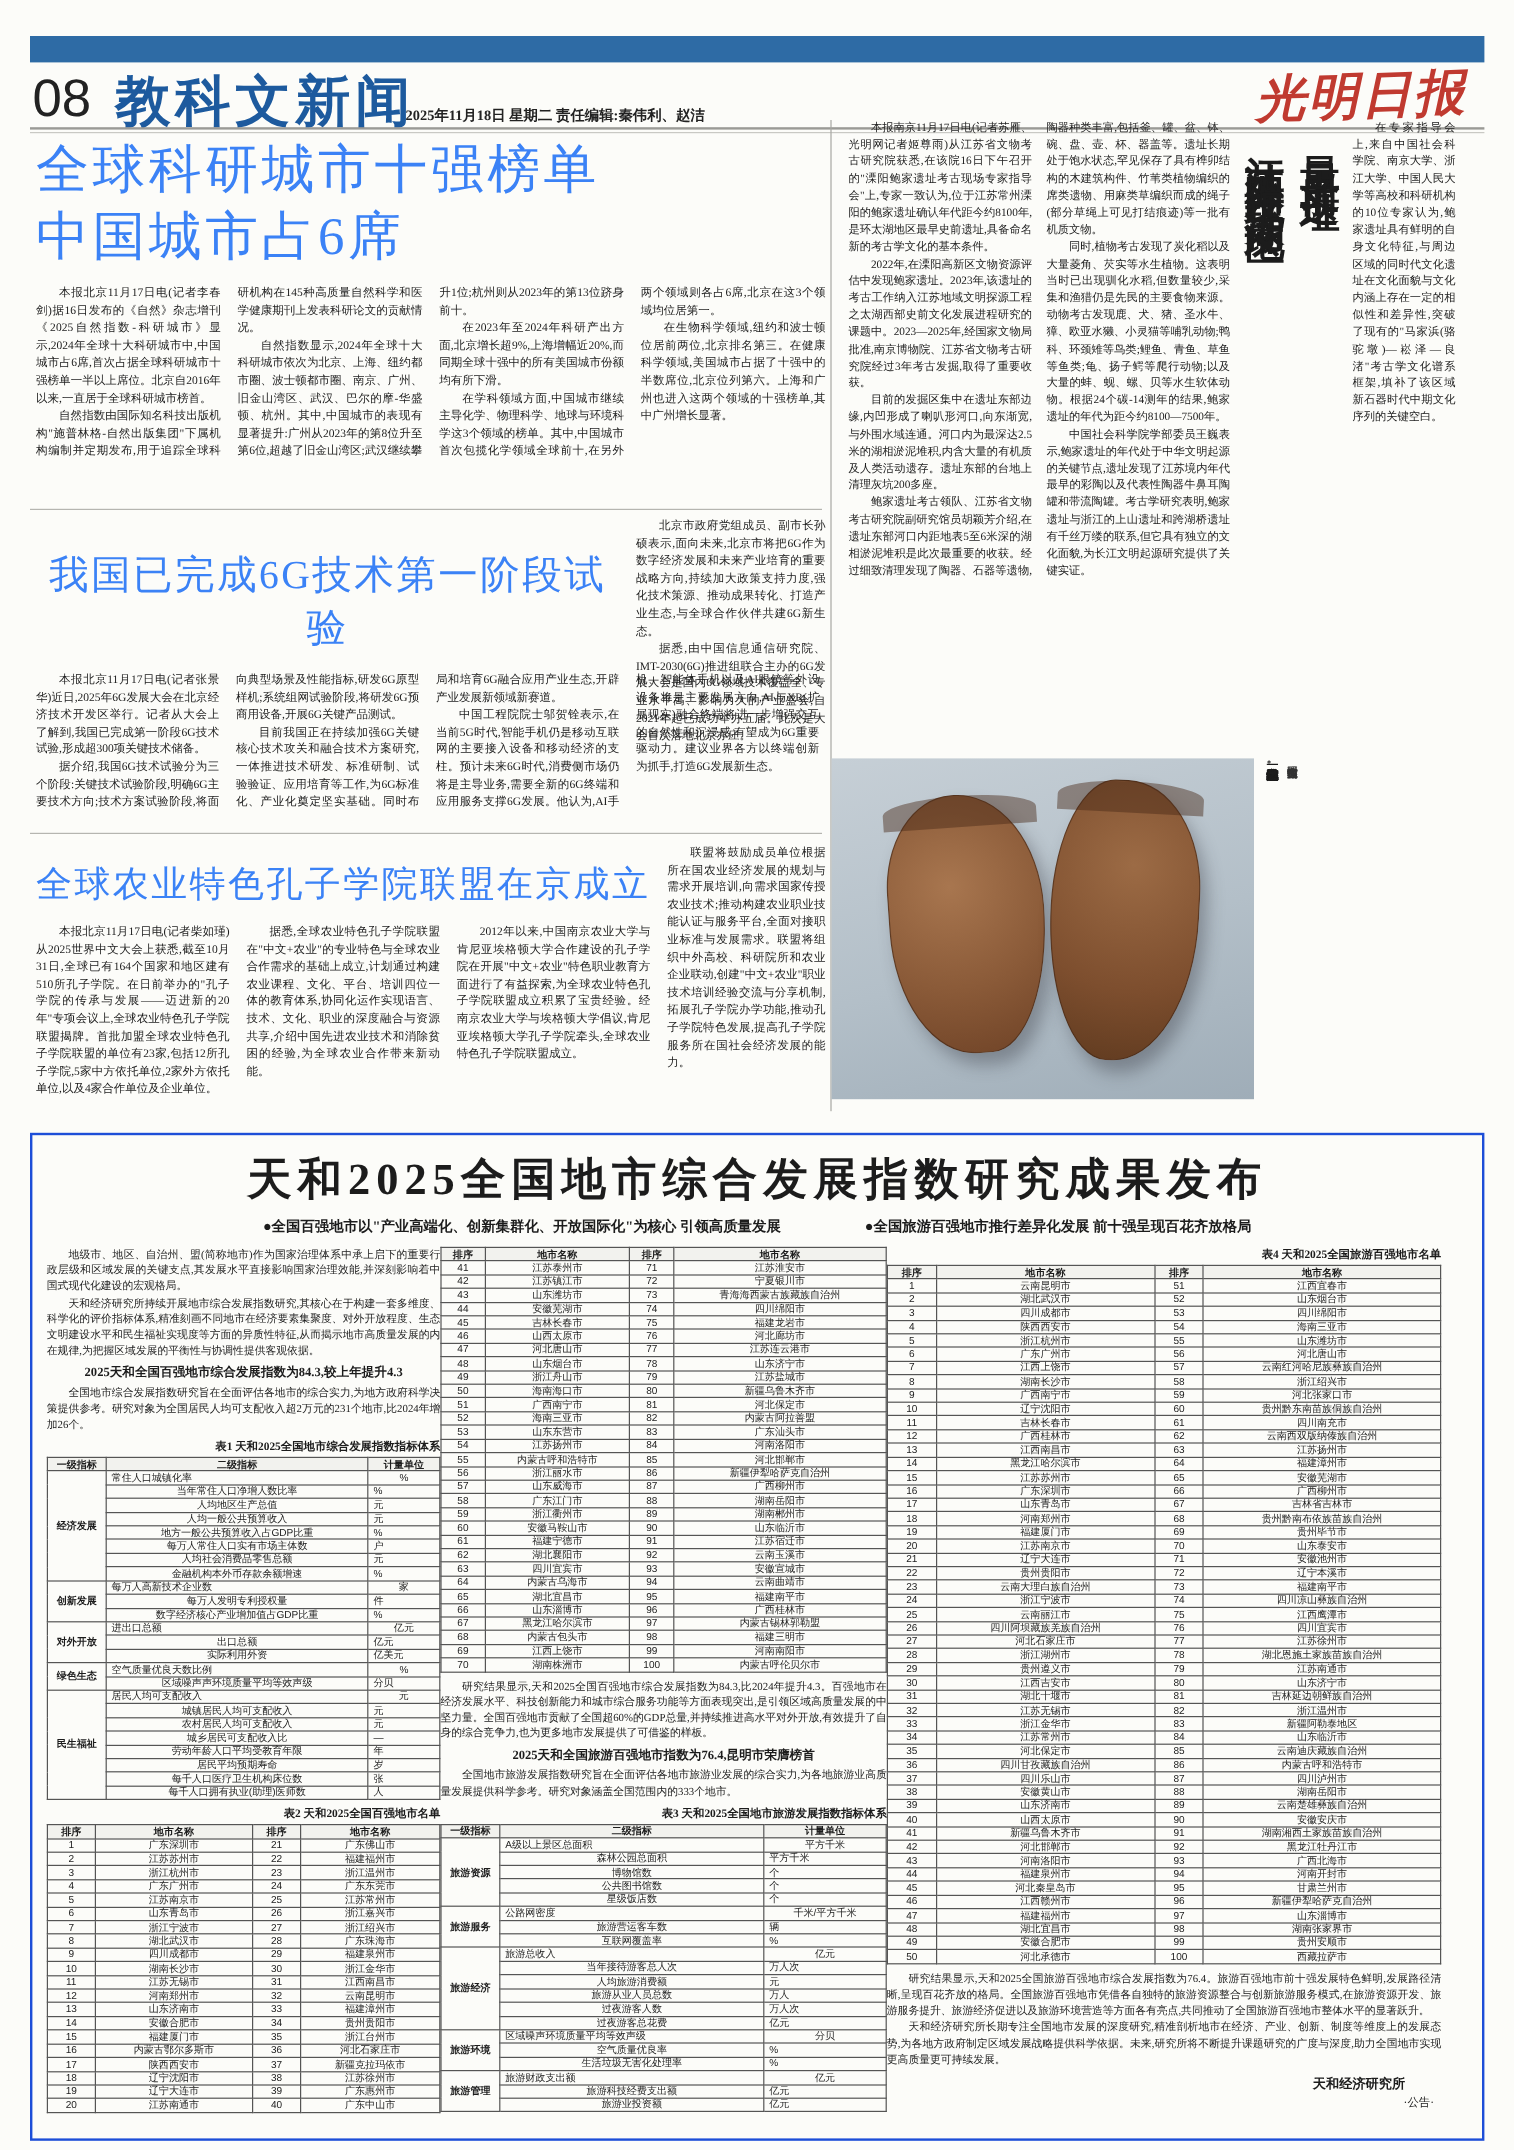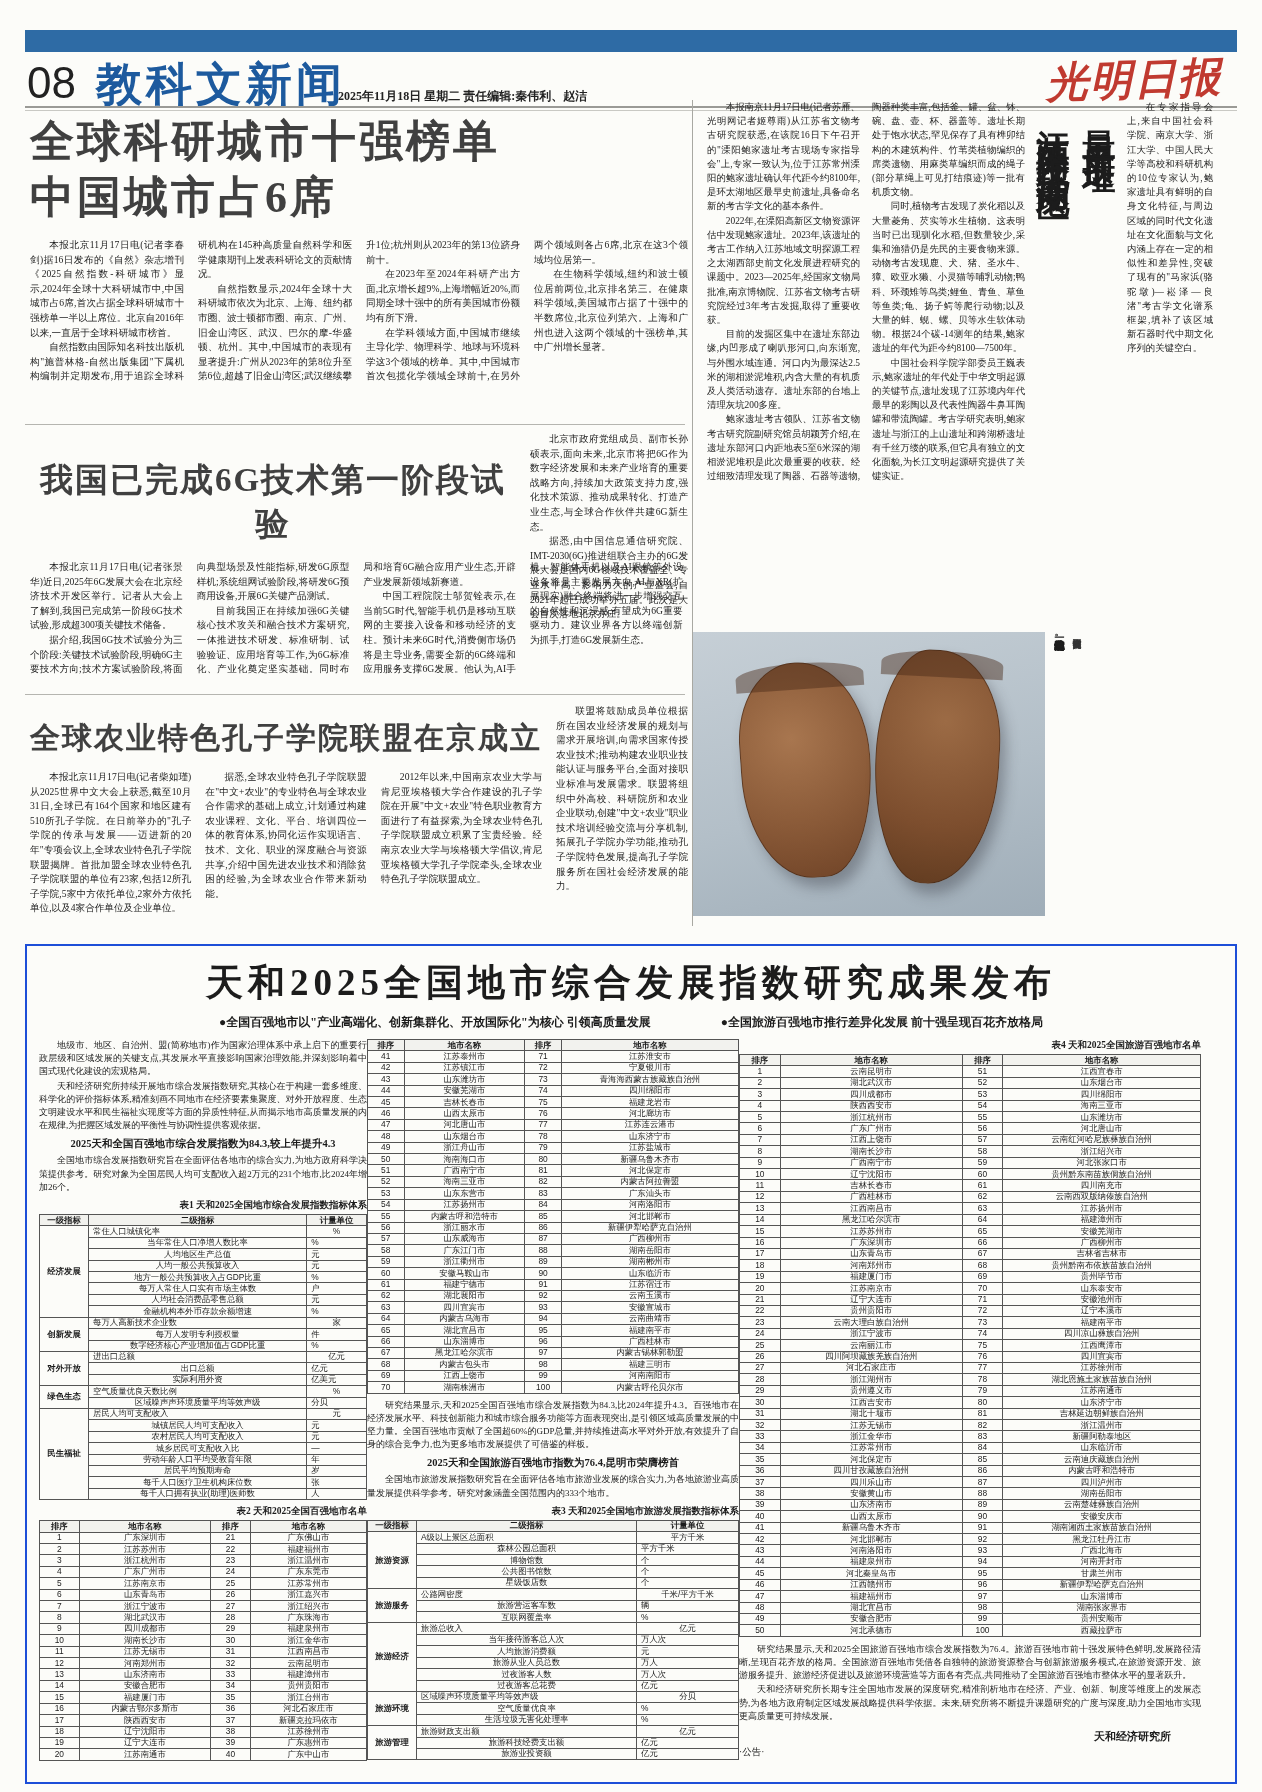--- a/index.html
+++ b/index.html
@@ -9,21 +9,21 @@
   .band{position:absolute;left:25px;right:25px;top:30px;height:22px;background:#2e6ba5;}
   .pageno{position:absolute;left:27px;top:58px;font-size:44px;font-family:"Liberation Sans",sans-serif;color:#222;}
   .section-title{position:absolute;left:96px;top:54px;font-size:46px;font-weight:bold;color:#1d5a9e;letter-spacing:4px;}
   .dateline{position:absolute;left:338px;top:88px;font-size:12px;font-weight:bold;color:#222;}
   .paper-logo{position:absolute;right:40px;top:52px;font-size:42px;font-weight:bold;color:#c03a30;
               transform:rotate(-2deg);letter-spacing:2px;font-style:italic;}
   .head-rule{position:absolute;left:25px;right:25px;top:106px;border-top:2px solid #9a9a96;border-bottom:1px solid #c9c9c4;height:2px;}
   
   .art p{margin:0;text-indent:2em;text-align:justify;}
   .body-txt{font-size:9.6px;line-height:14.6px;}
-  .hl{font-weight:bold;color:#404040;}
+  .hl{font-weight:normal;color:#3b82f6;}
   .rule-h{position:absolute;left:25px;width:660px;border-top:1px solid #b5b5b0;}
   
   .a1{position:absolute;left:30px;top:114px;width:658px;}
   .a1 .hl{font-size:44px;line-height:56px;letter-spacing:3px;}
   .a1 .cols{margin-top:12px;column-count:4;column-gap:14px;height:176px;}
   
   .a2{position:absolute;left:30px;top:432px;width:658px;display:flex;gap:14px;}
   .a2 .left{width:486px;}
   .a2 .hl{font-size:33px;line-height:44px;letter-spacing:2px;text-align:center;margin:26px 0 14px;}
   .a2 .cols{column-count:3;column-gap:14px;height:118px;}
@@ -60,21 +60,21 @@
   .rc-right{width:462px;}
   .rep-p p{margin:0 0 1px;text-indent:2em;text-align:justify;font-size:9px;line-height:13.2px;}
   .rep-sub{font-size:10.5px;font-weight:bold;margin:5px 0 3px;text-align:center;}
   .tbl-title{text-align:right;font-size:9.5px;font-weight:bold;margin:5px 0 2px;}
   table.dt{border-collapse:collapse;width:100%;font-size:8.4px;line-height:1.12;font-family:"Liberation Sans",sans-serif;}
   table.dt th,table.dt td{border:1px solid #555;padding:0.5px 2px;text-align:center;}
   table.dt th{font-weight:bold;background:#f2f2ee;}
   table.ind td:nth-child(2){text-align:left;padding-left:4px;}
   table.ind td.cat{font-weight:bold;width:44px;}
   .sig{text-align:right;font-weight:bold;font-size:11px;margin-top:6px;padding-right:30px;}
-  .notice{font-size:9.5px;margin-top:2px;padding-right:6px;}
+  .notice{text-align:right;font-size:9.5px;margin-top:2px;padding-right:6px;}
 </style>
 </head>
 <body>
 
 <div class="page">
 
   <div class="band"></div>
   <div class="pageno">08</div>
   <div class="section-title">教科文新闻</div>
   <div class="dateline">2025年11月18日  星期二  责任编辑:秦伟利、赵洁</div>

